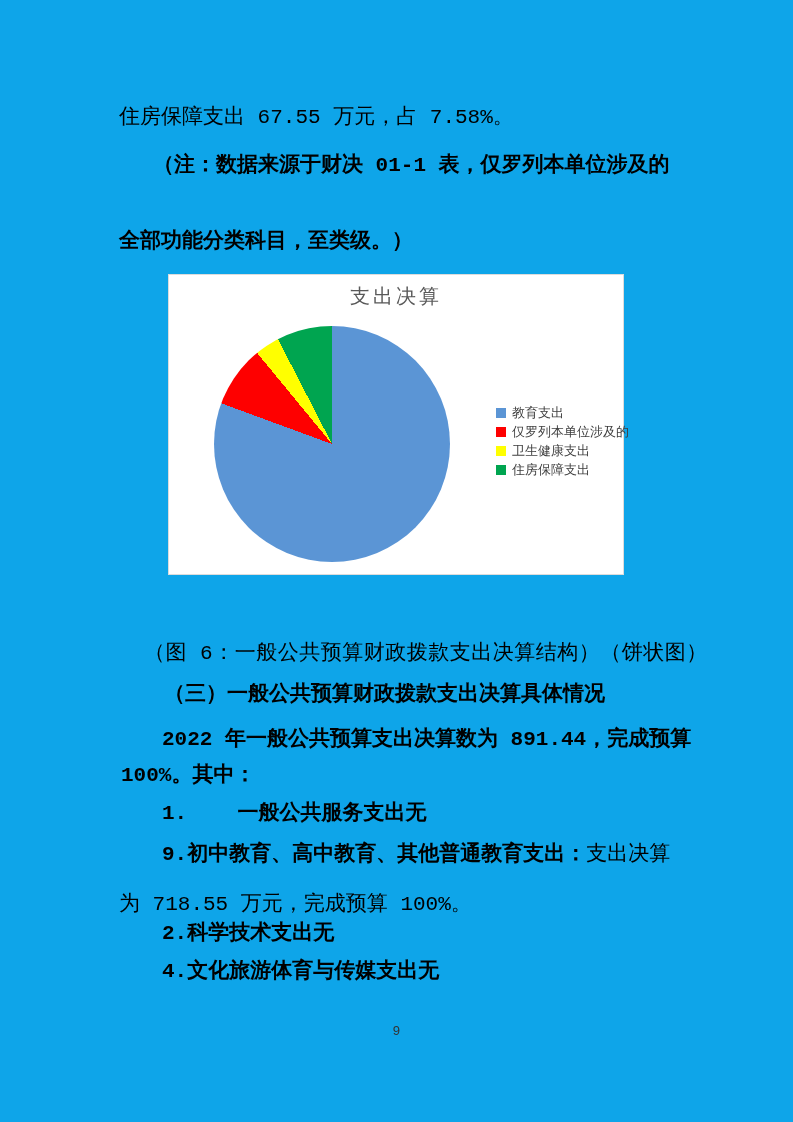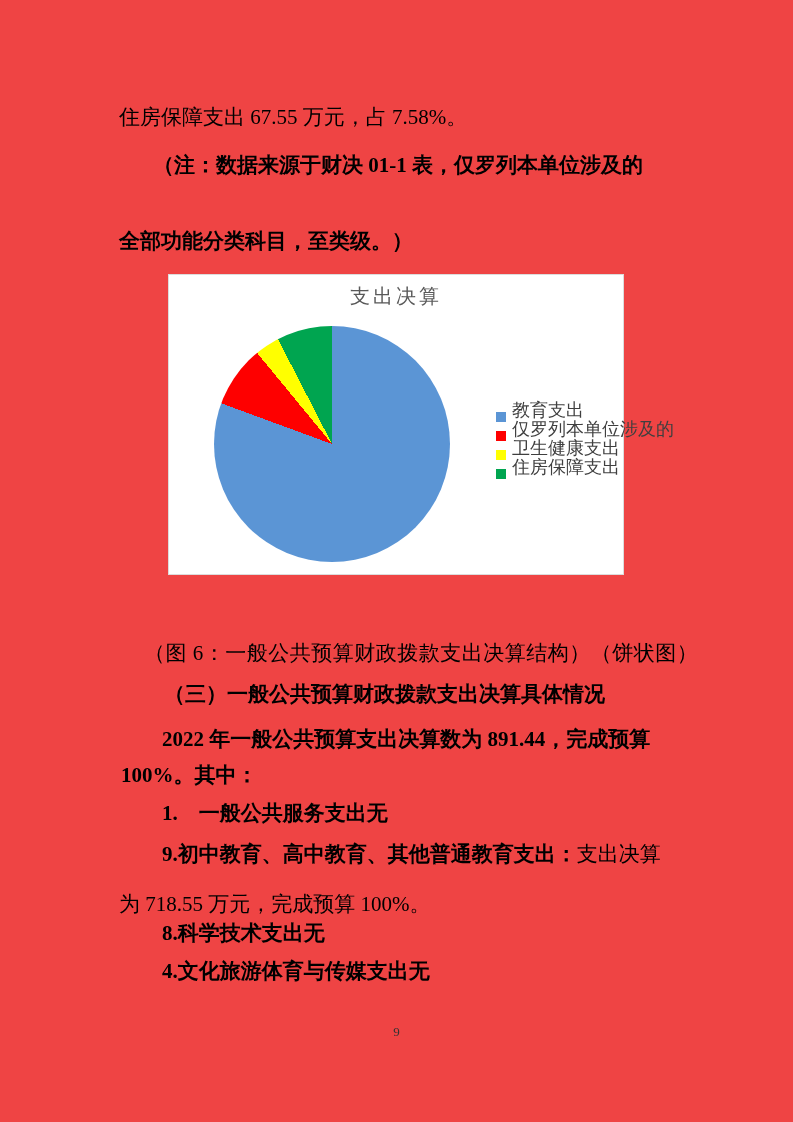--- a/index.html
+++ b/index.html
@@ -1,22 +1,22 @@
 <!DOCTYPE html>
 <html><head>
 <meta charset="utf-8">
 <style>
   * { margin: 0; padding: 0; box-sizing: border-box; }
   html, body { background: #ffffff; }
   .page {
     position: relative;
     width: 793px;
     height: 1122px;
-    background: #ef4444;
-    font-family: Liberation Serif, serif;
+    background: #0ea5e9;
+    font-family: Liberation Mono, monospace;
     color: #000000;
     overflow: hidden;
   }
   .line {
     position: absolute;
     white-space: pre;
     font-size: 21px;
     line-height: 27px;
     color: #000000;
   }
@@ -49,24 +49,24 @@
     border-radius: 50%;
     background: #5b95d5;
   }
   .legend {
     position: absolute;
     left: 327px;
     top: 128px;
   }
   .legend-row {
     display: flex;
-    align-items: flex-end;
+    align-items: center;
     height: 19px;
     white-space: nowrap;
-    font-size: 18px;
+    font-size: 13px;
     color: #3f3f3f;
   }
   .swatch {
     width: 10px;
     height: 10px;
     margin-right: 6px;
     flex: none;
     background: #999;
   }
   .pagenum {
@@ -120,19 +120,19 @@
   <div class="line bold" style="left:162px; top:726px;">2022 年一般公共预算支出决算数为 891.44，完成预算</div>
 
   <div class="line bold" style="left:121px; top:762px;text-align:center;">100%。其中：</div>
 
   <div class="line bold" style="left:162px; top:800px;">1.    一般公共服务支出无</div>
 
   <div class="line" style="left:162px; top:841px;"><span class="bold">9.初中教育、高中教育、其他普通教育支出：</span><span>支出决算</span></div>
 
   <div class="line" style="left:119px; top:879px;margin-top:12px;">为 718.55 万元，完成预算 100%。</div>
 
-  <div class="line bold" style="left:162px; top:920px;">8.科学技术支出无</div>
+  <div class="line bold" style="left:162px; top:920px;">2.科学技术支出无</div>
 
   <div class="line bold" style="left:162px; top:958px;">4.文化旅游体育与传媒支出无</div>
 
   <div class="pagenum">9</div>
 
 </div>
 
 </body></html>

